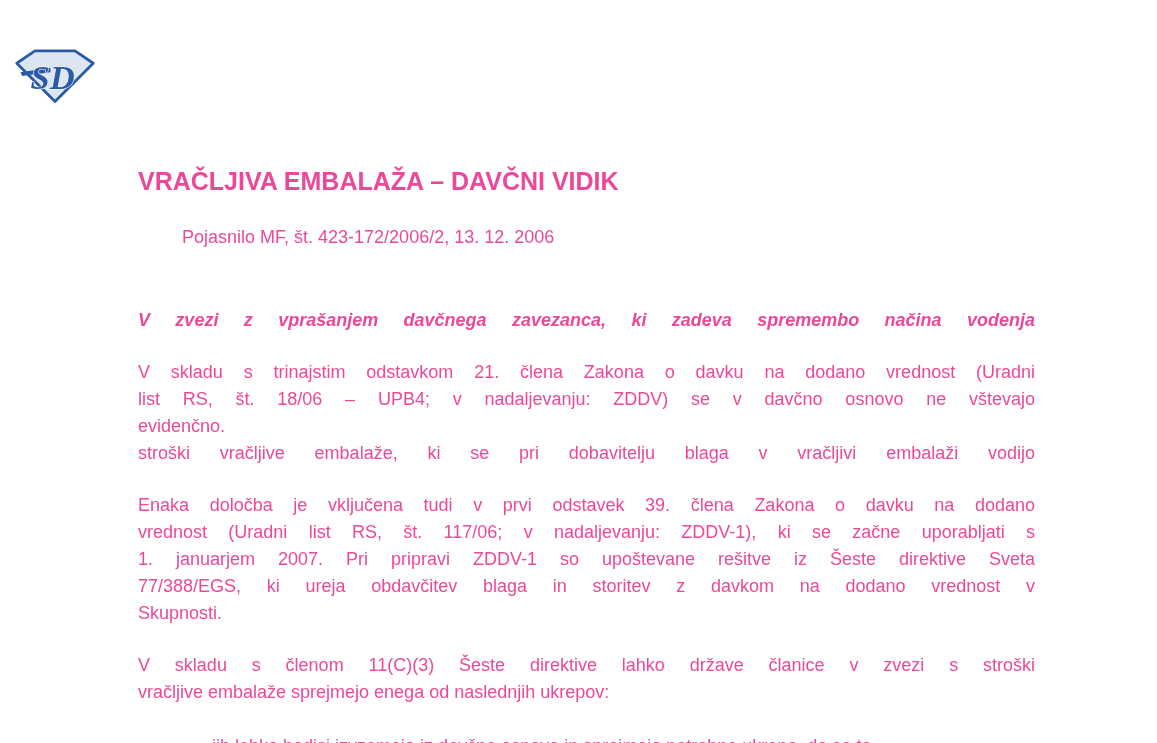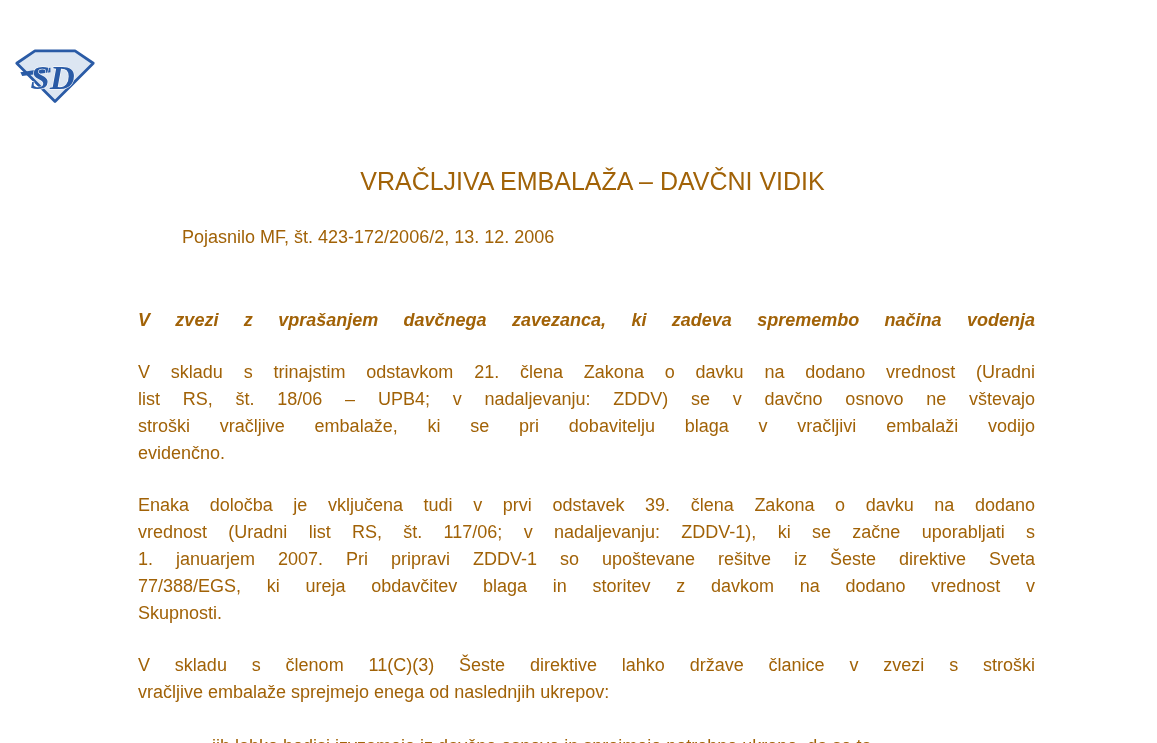--- a/index.html
+++ b/index.html
@@ -7,37 +7,37 @@
     padding: 0;
     background: #ffffff;
   }
   .page {
     position: relative;
     width: 1157px;
     height: 743px;
     background: #ffffff;
     overflow: hidden;
     font-family: "Liberation Sans", sans-serif;
-    color: #a16207;
+    color: #ec4899;
   }
   .logo {
     position: absolute;
     left: 14px;
     top: 47px;
     width: 82px;
     height: 58px;
   }
   .doc-title {
     position: absolute;
     left: 138px;
     top: 166px;
     width: 909px;
-    text-align: center;
+    text-align: left;
     font-size: 25px;
-    font-weight: normal;
+    font-weight: bold;
     line-height: 30px;
     white-space: nowrap;
   }
   .doc-reference {
     position: absolute;
     left: 138px;
     top: 224px;
     width: 909px;
     font-size: 18px;
     line-height: 27px;
@@ -88,22 +88,22 @@
   <div class="doc-reference">Pojasnilo MF, št. 423-172/2006/2, 13. 12. 2006</div>
 
   <div class="content">
 
   <div class="para bold-italic">
         <div class="line">V zvezi z vprašanjem davčnega zavezanca, ki zadeva spremembo načina vodenja</div>
       </div>
       <div class="para regular">
         <div class="line">V skladu s trinajstim odstavkom 21. člena Zakona o davku na dodano vrednost (Uradni</div>
         <div class="line">list RS, št. 18/06 – UPB4; v nadaljevanju: ZDDV) se v davčno osnovo ne vštevajo</div>
+        <div class="line last">evidenčno.</div>
         <div class="line">stroški vračljive embalaže, ki se pri dobavitelju blaga v vračljivi embalaži vodijo</div>
-        <div class="line last">evidenčno.</div>
       </div>
       <div class="para regular">
         <div class="line">Enaka določba je vključena tudi v prvi odstavek 39. člena Zakona o davku na dodano</div>
         <div class="line">vrednost (Uradni list RS, št. 117/06; v nadaljevanju: ZDDV-1), ki se začne uporabljati s</div>
         <div class="line">1. januarjem 2007. Pri pripravi ZDDV-1 so upoštevane rešitve iz Šeste direktive Sveta</div>
         <div class="line">77/388/EGS, ki ureja obdavčitev blaga in storitev z davkom na dodano vrednost v</div>
         <div class="line last">Skupnosti.</div>
       </div>
       <div class="para regular">
         <div class="line">V skladu s členom 11(C)(3) Šeste direktive lahko države članice v zvezi s stroški</div>

